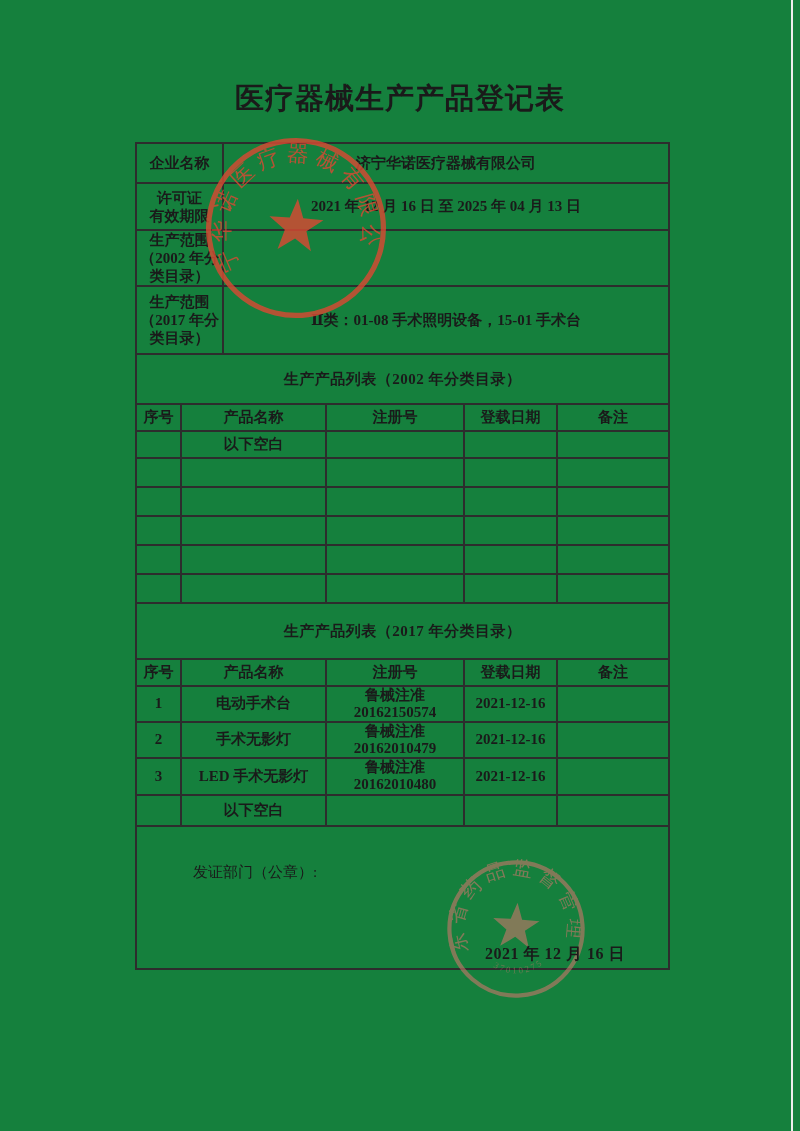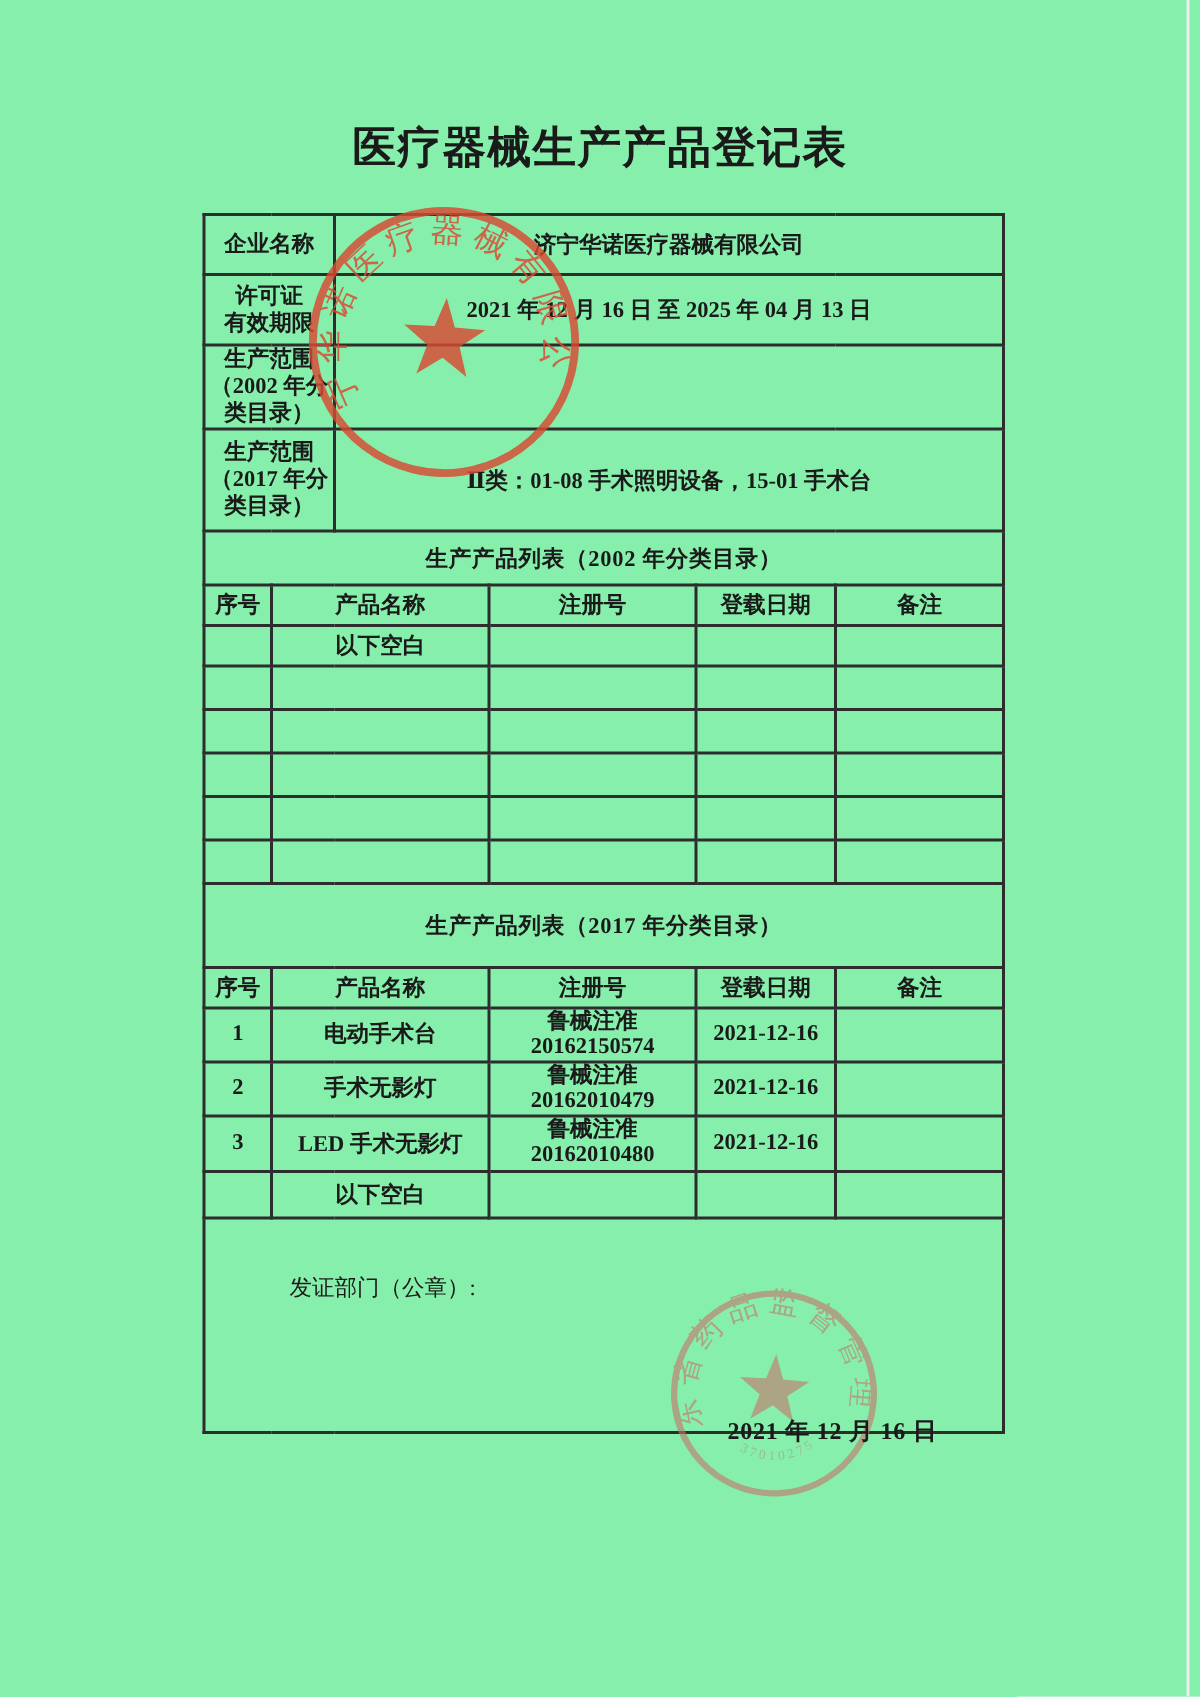--- a/index.html
+++ b/index.html
@@ -3,21 +3,21 @@
 <meta charset="utf-8">
 <style>
   * { box-sizing: border-box; }
   html, body { margin: 0; padding: 0; }
   body {
     width: 800px; height: 1131px;
     background: #ffffff;
     font-family: "Liberation Serif", "DejaVu Serif", serif;
     color: #1a1a1a;
   }
-  .sheet { position: relative; width: 800px; height: 1131px; background: #86efac; overflow: hidden; }
+  .sheet { position: relative; width: 800px; height: 1131px; background: #15803d; overflow: hidden; }
   .scan-edge { position: absolute; top: 0; right: 7px; width: 2px; height: 100%; background: #eeeeee; }
 
   .doc-title {
     position: absolute; top: 79px; left: 0; width: 100%;
     margin: 0; text-align: center;
     font-size: 29px; font-weight: 700; letter-spacing: 1px;
   }
   .page-note {
     position: absolute; top: 113px; left: 138px; width: 530px;
     text-align: right; font-size: 14px; letter-spacing: 1px;
@@ -84,21 +84,21 @@
 类目录）</td>
         <td colspan="4" class="value-cell"></td>
       </tr>
       <tr style="height:68px">
         <td colspan="2" class="label-cell">生产范围
 （2017 年分
 类目录）</td>
         <td colspan="4" class="value-cell">Ⅱ类：01-08 手术照明设备，15-01 手术台</td>
       </tr>
 
-      <tr style="height:36px">
+      <tr style="height:50px">
         <td colspan="6" class="section-cell">生产产品列表（2002 年分类目录）</td>
       </tr>
       <tr style="height:27px">
         <th>序号</th>
         <th colspan="2">产品名称</th>
         <th>注册号</th>
         <th>登载日期</th>
         <th>备注</th>
       </tr>
       <tr style="height:27px">

